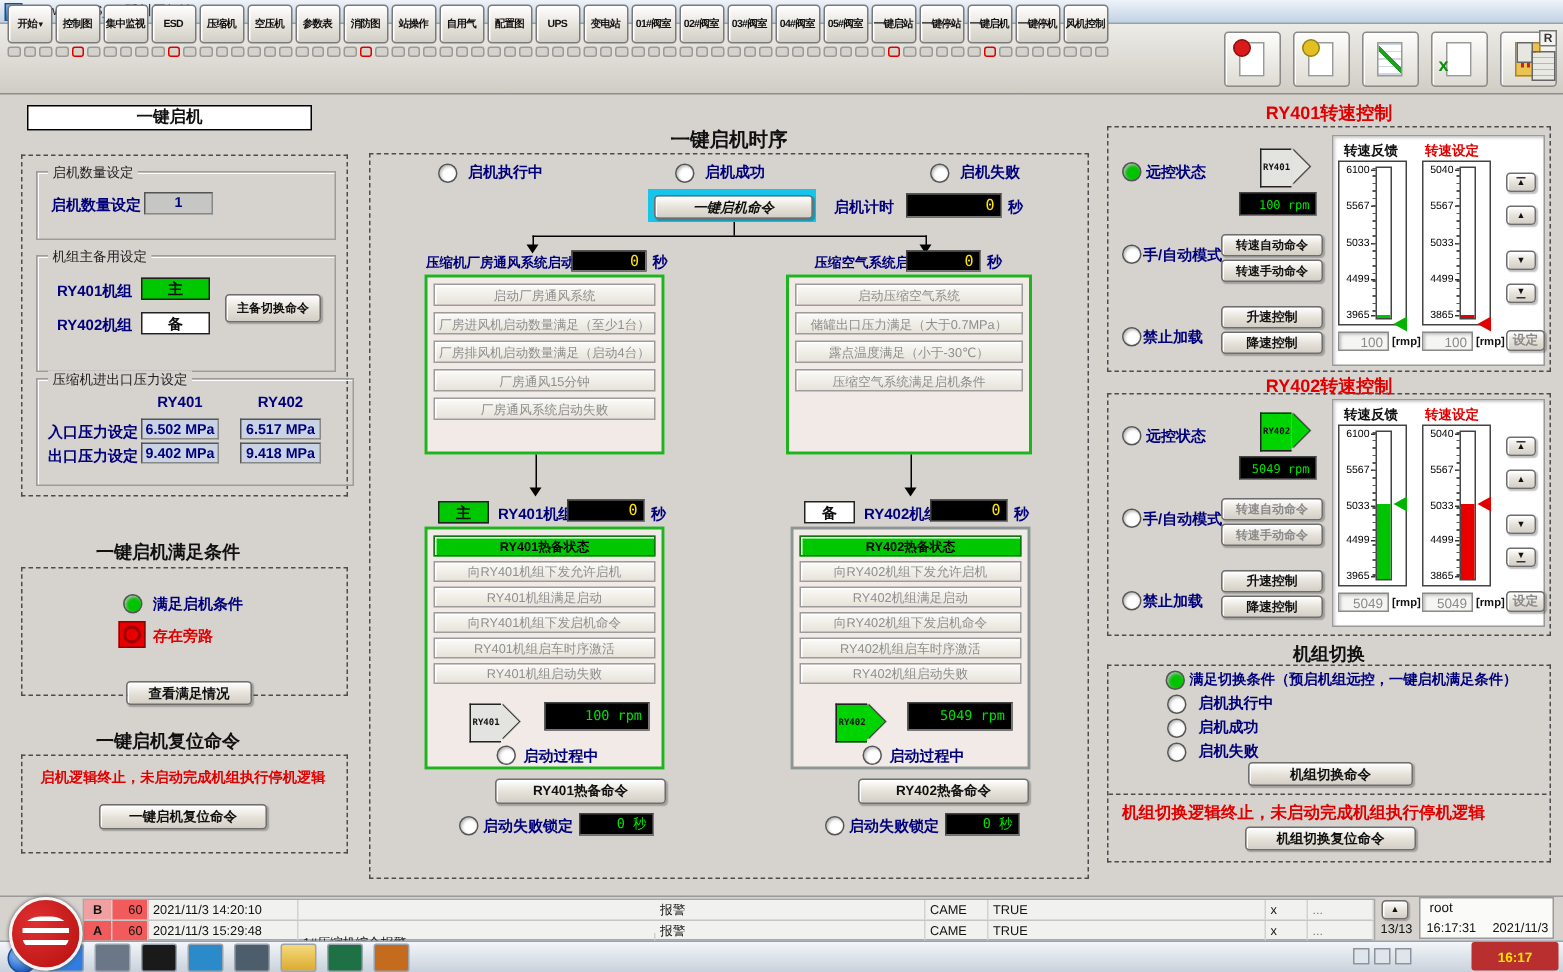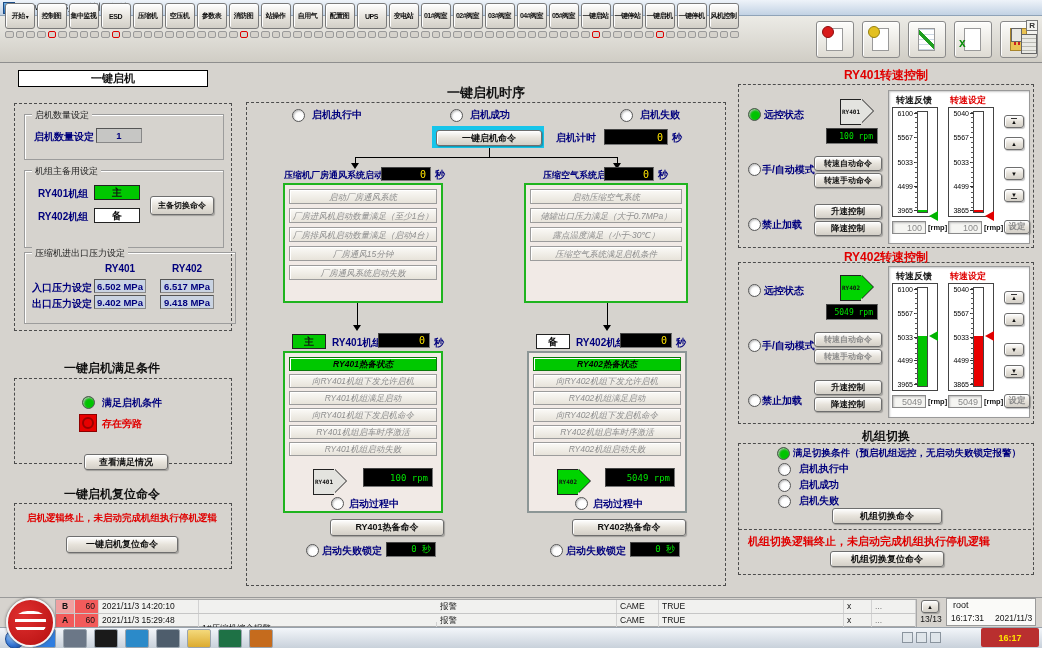--- a/index.html
+++ b/index.html
@@ -64,21 +64,21 @@
   .rad[data-on="true"],.rad.on{background:#00c400;}
   .field{position:absolute;box-sizing:border-box;border:1px solid #888;border-top-color:#555;border-left-color:#555;
          background:#c9d3e2;color:#00007d;font-weight:bold;font-size:9.5px;display:flex;align-items:center;justify-content:center;}
   .badge{position:absolute;box-sizing:border-box;border:1px solid #222;background:#fff;font-weight:bold;font-size:10px;
          display:flex;align-items:center;justify-content:center;}
   .badge.on{background:#00c800;}
   .whitebox{position:absolute;background:#fff;border:1px solid #000;}
   .h1{position:absolute;font-weight:bold;font-size:13px;text-align:center;}
   .h2{position:absolute;font-weight:bold;font-size:12px;text-align:center;}
   
-  .steps{position:absolute;font-style:italic;}
+  .steps{position:absolute;}
   .step{height:15px;line-height:14px;box-sizing:border-box;text-align:center;font-size:8.5px;color:#8e8e8e;
         background:linear-gradient(#fbfaf7,#e7e3da);border:1px solid #9c9c9c;box-shadow:inset 1px 1px 0 #fff;
         margin-bottom:4px;overflow:hidden;white-space:nowrap;}
   .steps.tight .step{height:14px;line-height:13px;margin-bottom:3px;}
   .step[data-state="active"]{background:#00c800;color:#000;font-weight:bold;border-color:#0a7a0a;}
   .gbox{position:absolute;border:2px solid #1fb41f;background:#f1eae6;box-sizing:border-box;}
   .gbox.gray{border-color:#8c9696;}
   
   .vline{position:absolute;width:1px;background:#000;}
   .hline{position:absolute;height:1px;background:#000;}
@@ -535,21 +535,21 @@
         <span class="rr"></span>
         <span class="navy">启机成功</span>
       </div>
 
       <div class="cstat">
         <span class="rr"></span>
         <span class="navy">启机失败</span>
       </div>
     </div>
 
-  <div class="abs" style="left:432px;top:126px;width:112px;height:22px;background:#17c5ea;padding:4px;box-sizing:border-box;">
+  <div class="abs" style="left:432px;top:126px;width:112px;height:22px;background:#17c5ea;padding:4px;box-sizing:border-box;font-style:italic;">
     <div class="b3" style="position:static;width:106px;height:16px;">一键启机命令</div>
   </div>
   <div class="abs navy" style="left:556px;top:131px;">启机计时</div>
   <div class="lcd" style="left:604px;top:129px;width:64px;height:16px;">0</div>
   <div class="abs navy" style="left:672px;top:131px;">秒</div>
 
   <div class="vline" style="left:489px;top:148px;height:9px;"></div>
   <div class="hline" style="left:355px;top:157px;width:263px;"></div>
   <div class="vline" style="left:355px;top:157px;height:7px;"></div>
   <div class="arrd" style="left:351px;top:163px;"></div>
@@ -762,21 +762,21 @@
     </div>
   <div class="vbox" style="left:892px;top:395px;width:34px;height:13px;">5049</div>
   <div class="rmp" style="left:928px;top:397px;">[rmp]</div>
   <div class="vbox" style="left:948px;top:395px;width:34px;height:13px;">5049</div>
   <div class="rmp" style="left:984px;top:397px;">[rmp]</div>
   <div class="b3 graybtn" style="left:1004px;top:394px;width:26px;height:14px;font-size:8.5px;">设定</div>
 
   <div class="abs h2" style="left:738px;top:428px;width:296px;">机组切换</div>
   <div class="dash" style="left:738px;top:443px;width:294px;height:130px;"></div>
   <div class="rad on" style="left:777px;top:447px;"></div>
-  <div class="abs navy" style="left:793px;top:447px;font-size:9.5px;">满足切换条件（预启机组远控，无启动失败锁定报警）</div>
+  <div class="abs navy" style="left:793px;top:447px;font-size:9.5px;">满足切换条件（预启机组远控，一键启机满足条件）</div>
   <div class="abs" style="left:778px;top:463px;">
 
       <div class="swstat">
         <span class="rr"></span>
         <span class="navy">启机执行中</span>
       </div>
 
       <div class="swstat">
         <span class="rr"></span>
         <span class="navy">启机成功</span>

